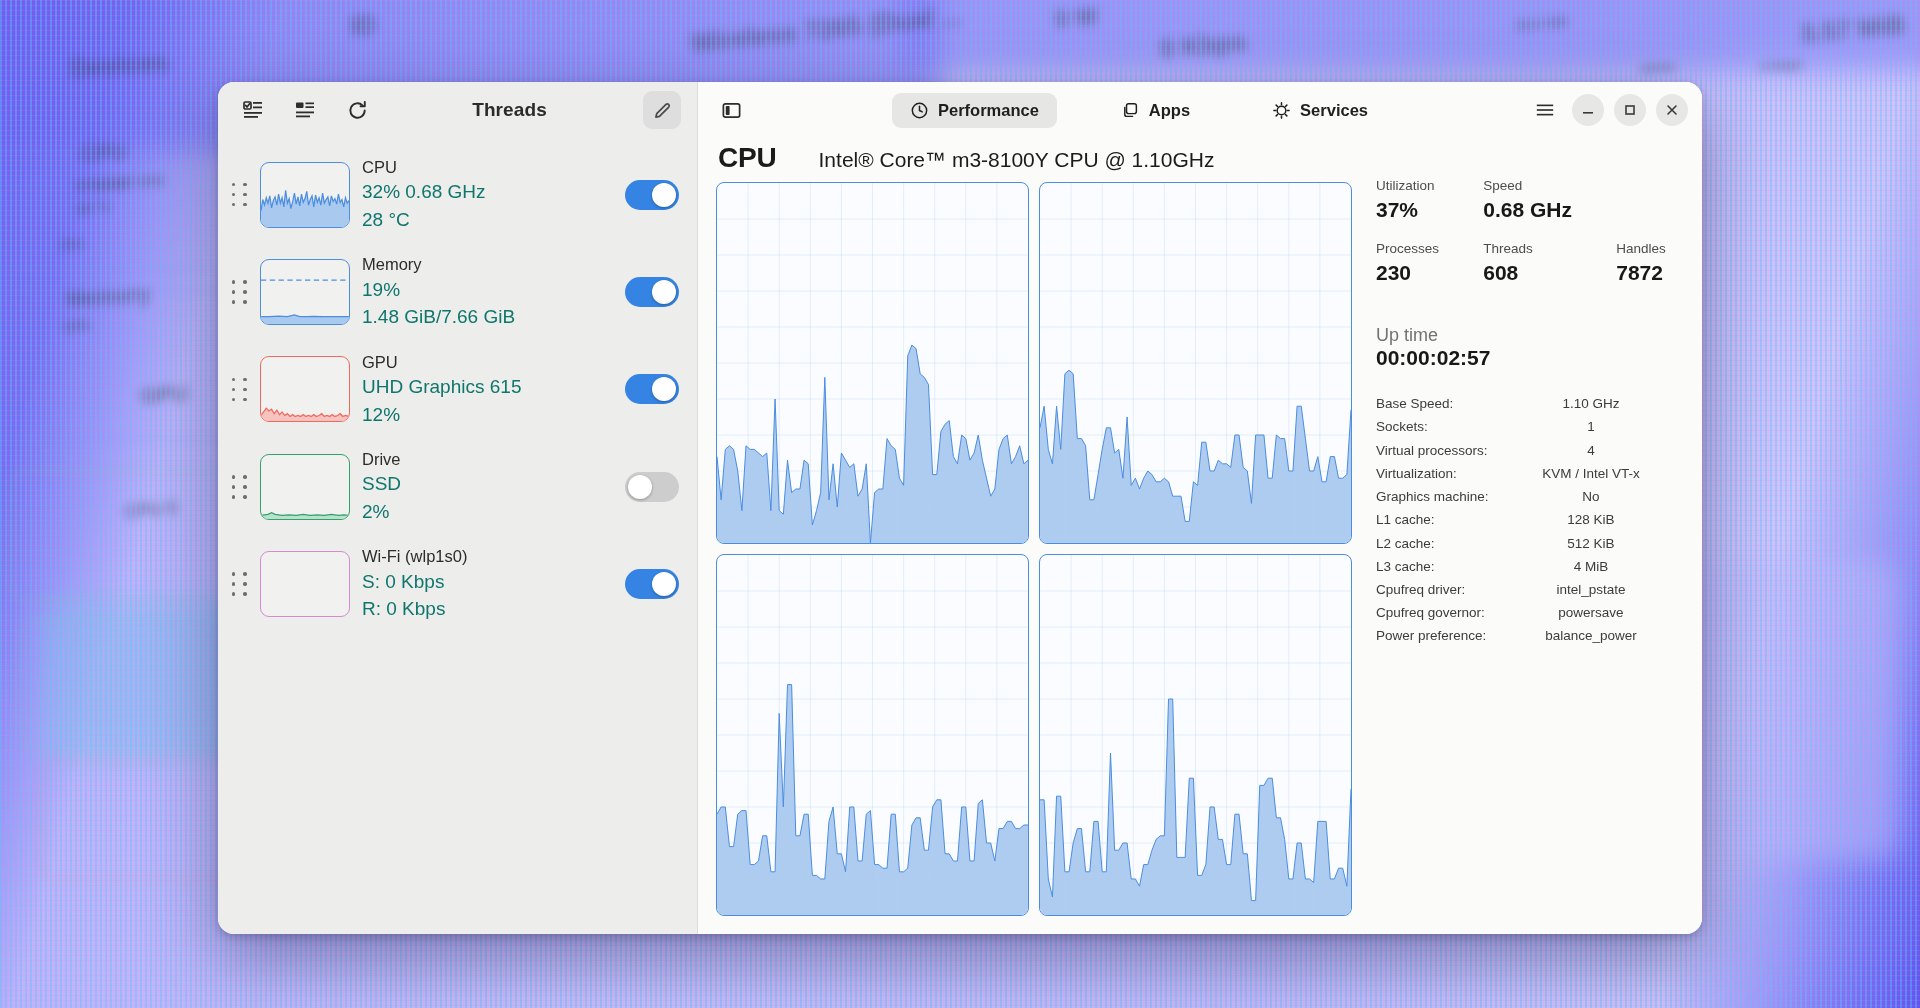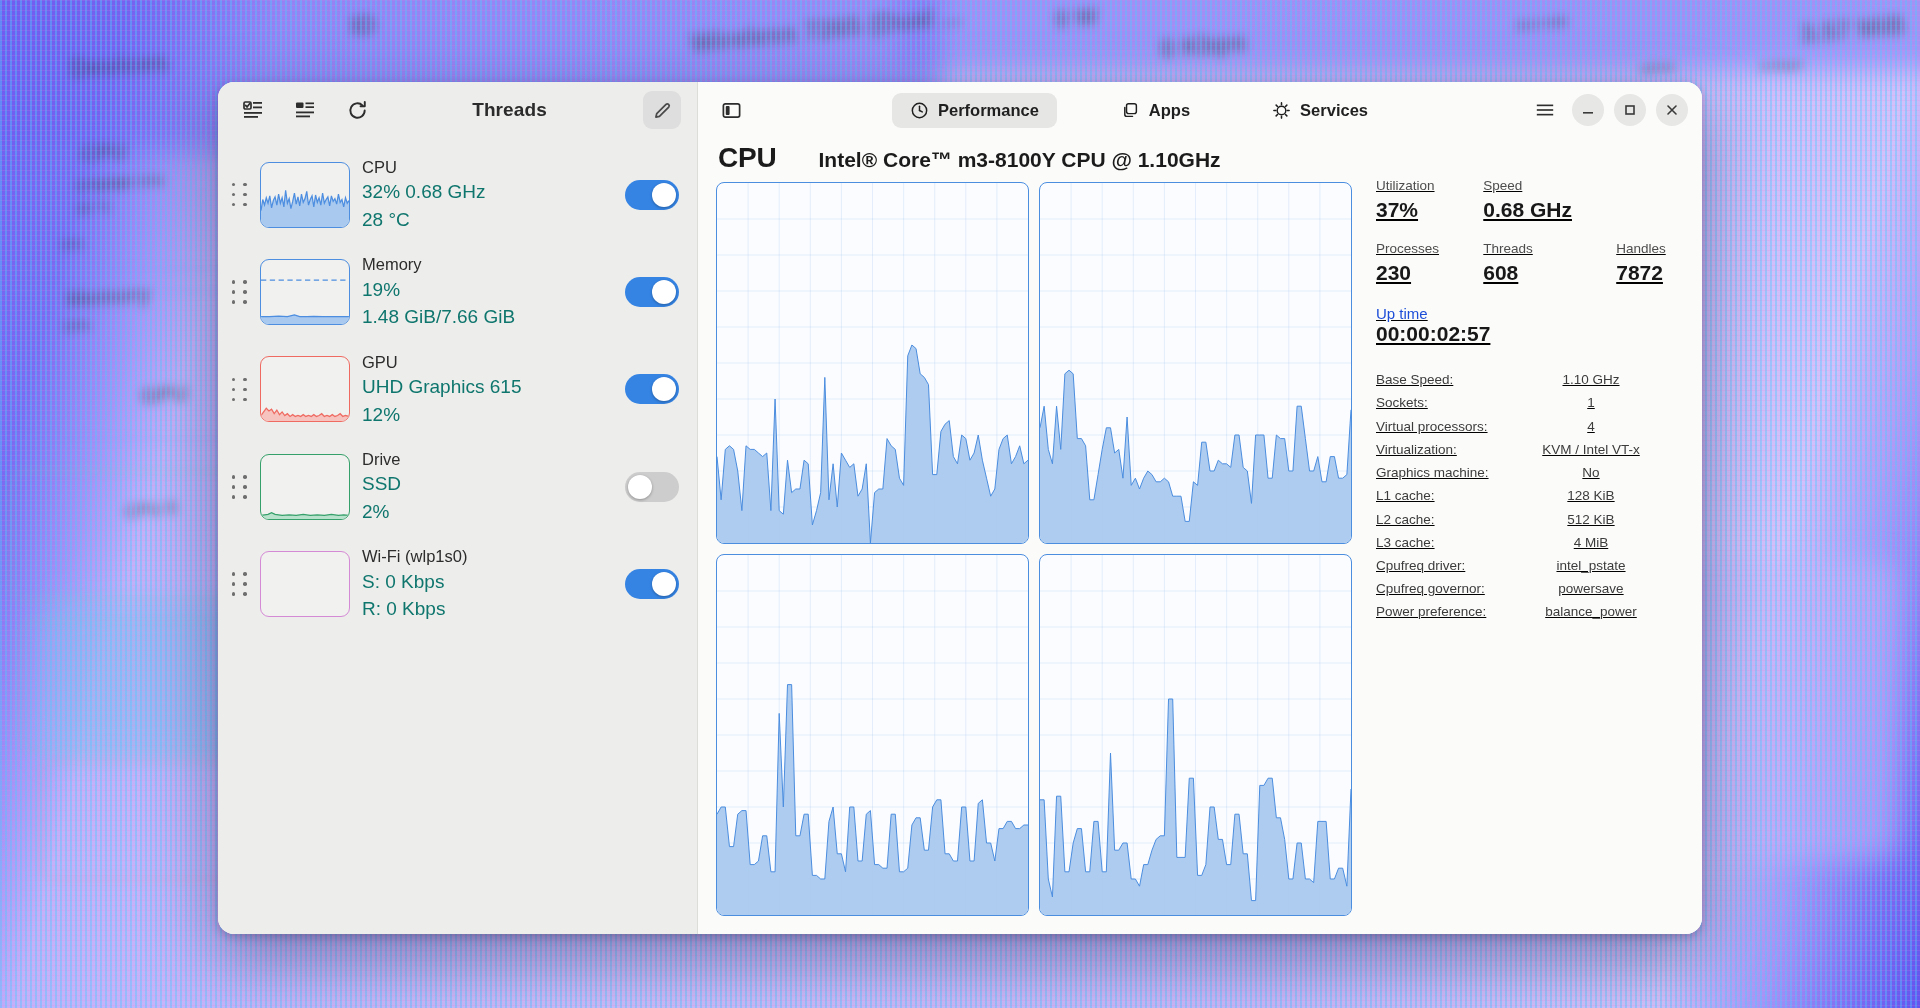--- a/index.html
+++ b/index.html
@@ -100,41 +100,41 @@
   .circ{
     width:32px;height:32px;border-radius:50%;background:#e7e7e5;display:flex;
     align-items:center;justify-content:center;cursor:pointer;
   }
   .burger{width:34px;height:34px;display:flex;align-items:center;justify-content:center;cursor:pointer;border-radius:8px;}
 
   .content{flex:1;display:flex;padding:0 18px 0 18px;min-height:0;}
   .left-col{flex:1;display:flex;flex-direction:column;min-width:0;padding-right:14px;}
   .cpu-title-row{display:flex;align-items:baseline;gap:42px;padding:4px 0 8px 2px;}
   .cpu-title{font-size:28px;font-weight:700;color:#1b1b1b;letter-spacing:-.2px;}
-  .cpu-model{font-size:21px;font-weight:700;color:#1b1b1b;}
+  .cpu-model{font-size:21px;font-weight:400;color:#1b1b1b;}
   .axis-row{
     display:flex;justify-content:space-between;font-size:13.5px;color:#3a3a3a;
     padding:0 2px 5px 2px;
   }
   .graphs{
     flex:1;display:grid;grid-template-columns:1fr 1fr;grid-template-rows:1fr 1fr;
     gap:10px;padding-bottom:18px;min-height:0;
   }
   .graph{
     border:1.6px solid #4b8ddf;border-radius:8px;background:#fafcff;
     position:relative;overflow:hidden;
   }
   .graph svg{position:absolute;inset:0;width:100%;height:100%;}
 
   
-  .info{width:318px;min-width:318px;padding:38px 0 8px 10px;text-decoration:underline;}
+  .info{width:318px;min-width:318px;padding:38px 0 8px 10px;}
   .kv-grid{display:grid;grid-template-columns:repeat(3,auto);column-gap:26px;}
   .kv-lbl{font-size:13.5px;color:#4d4d4d;line-height:1.5;}
   .kv-val{font-size:21px;font-weight:700;color:#181818;line-height:1.35;padding-bottom:14px;}
-  .uptime-lbl{font-size:15px;color:#1d4ed8;padding-top:4px;}
+  .uptime-lbl{font-size:18px;color:#737373;padding-top:4px;margin-top:20px;}
   .uptime-val{font-size:21px;font-weight:700;color:#181818;padding-bottom:22px;}
   .spec{display:flex;font-size:13.5px;color:#3c3c3c;line-height:1.72;}
   .spec-k{width:122px;flex:none;}
   .spec-v{flex:1;text-align:center;}
 </style>
 </head>
 <body>
 
 <div id="bg">
   <div class="blob" style="left:-60px;top:-80px;width:1000px;height:230px;background:#6f5ef0;"></div>

